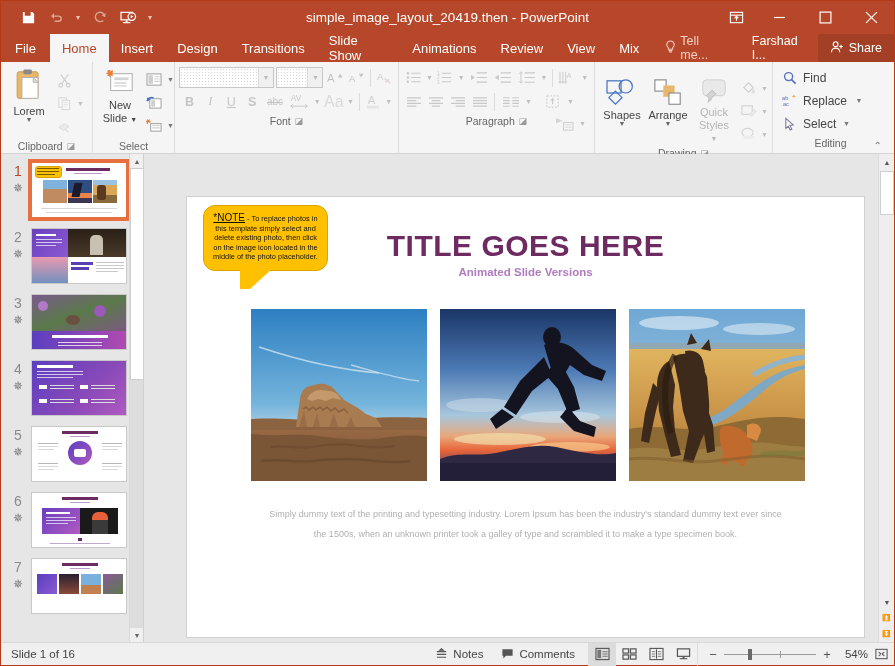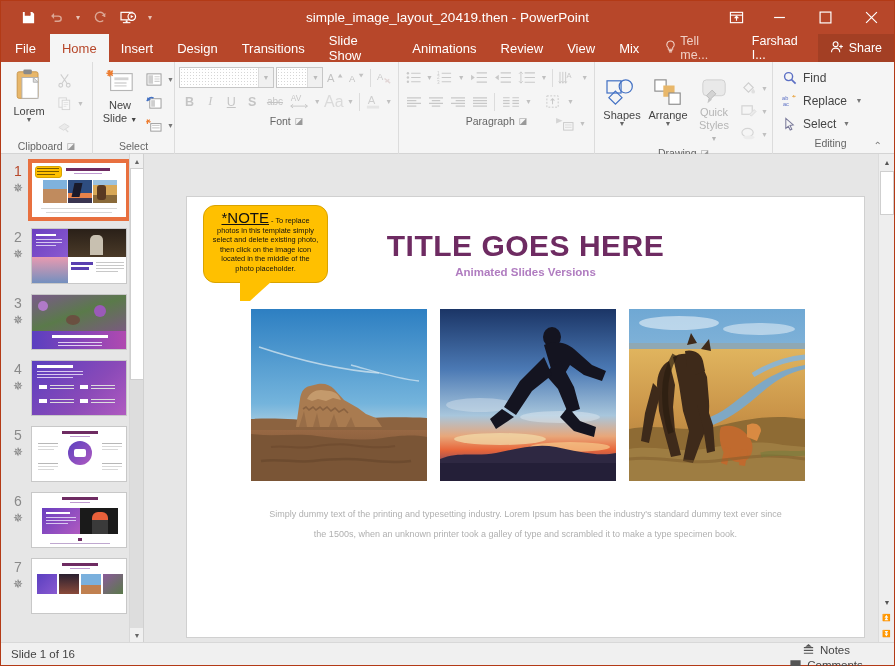--- a/index.html
+++ b/index.html
@@ -129,39 +129,39 @@
   .cs-thumb { position:absolute; left:1px; width:14px; background:#fff; border:1px solid #cfcfcf; }
   .cs-bottom { position:absolute; bottom:0; width:16px; }
 
   
   .note { position:absolute; left:16px; top:8px; width:125px; background:#FFC000;
           border:1px solid #d9a300; border-radius:12px; padding:7px 8px 8px 8px; z-index:5; }
   .note-tail { position:absolute; left:36px; bottom:-19px; width:0; height:0;
                border-left:10px solid #FFC000; border-right:22px solid transparent;
                border-top:20px solid #FFC000; }
   .note-txt { font-size:7.4px; color:#111; text-align:center; line-height:9.6px; }
-  .note-txt b { font-size:15px; font-weight:normal;text-decoration:underline; }
+  .note-txt b { font-size:10px; font-weight:normal;text-decoration:underline; }
 
   .sl-title { position:absolute; left:0; right:0; top:32px; text-align:center;
               font-size:30px; font-weight:bold; color:#6E2B62; letter-spacing:.5px; }
   .sl-sub { position:absolute; left:0; right:0; top:69px; text-align:center;
             font-size:11.5px; color:#B07CC0; font-weight:bold; }
 
   .photos { position:absolute; left:64px; top:112px; display:flex; gap:13px; }
   .ph { width:176px; height:172px; overflow:hidden; position:relative; }
 
   .sl-body { position:absolute; left:78px; right:78px; top:307px; text-align:center;
              font-size:9px; color:#b0b0b0; line-height:20px; }
 
   
   .status { height:23px; background:#f0f0f0; border-top:1px solid #d8d8d8;
             display:flex; align-items:center; font-size:11.5px; color:#444;
             flex:0 0 23px; }
   .st-left { padding-left:10px; }
-  .st-right { margin-left:auto; display:flex; align-items:center; height:23px;flex-direction:column; }
+  .st-right { margin-left:auto; display:flex; align-items:center; height:23px; }
   .st-item { display:flex; align-items:center; gap:5px; padding:0 9px; height:23px; }
   .viewbtns { display:flex; align-items:center; border-left:1px solid #dcdcdc;
               border-right:1px solid #dcdcdc; margin:0 4px; height:23px; }
   .vbtn { width:27px; height:23px; display:flex; align-items:center; justify-content:center; }
   .vbtn.active { background:#dcdcdc; }
   .zoomwrap { display:flex; align-items:center; gap:6px; padding:0 6px; }
   .zsign { font-size:13px; color:#555; width:10px; text-align:center; }
   .ztrack { width:92px; height:1px; background:#9a9a9a; position:relative; }
   .zthumb { position:absolute; left:24px; top:-5px; width:4px; height:11px; background:#6a6a6a; }
   .zmid { position:absolute; left:56px; top:-3px; width:1px; height:7px; background:#9a9a9a; }
@@ -814,21 +814,21 @@
       <div class="slide">
 
         <div class="note">
           <div class="note-txt">
             <b>*NOTE</b><span> - To replace photos in this template simply select and delete existing photo, then click on the image icon located in the middle of the photo placeholder.</span>
           </div>
           <div class="note-tail"></div>
         </div>
 
         <div class="sl-title">TITLE GOES HERE</div>
-        <div class="sl-sub">Animated Slides Versions</div>
+        <div class="sl-sub">Animated Slide Versions</div>
 
         <div class="photos">
           <div class="ph">
             <svg width="176" height="172" viewBox="0 0 176 172" preserveAspectRatio="none">
               <defs>
                   <linearGradient id="sky1" x1="0" y1="0" x2="0" y2="1">
                 <stop offset="0" stop-color="#2D7FC2"></stop>
                     <stop offset="0.55" stop-color="#74B4DC"></stop>
                     <stop offset="0.72" stop-color="#B9D4E2"></stop>
                   </linearGradient>

